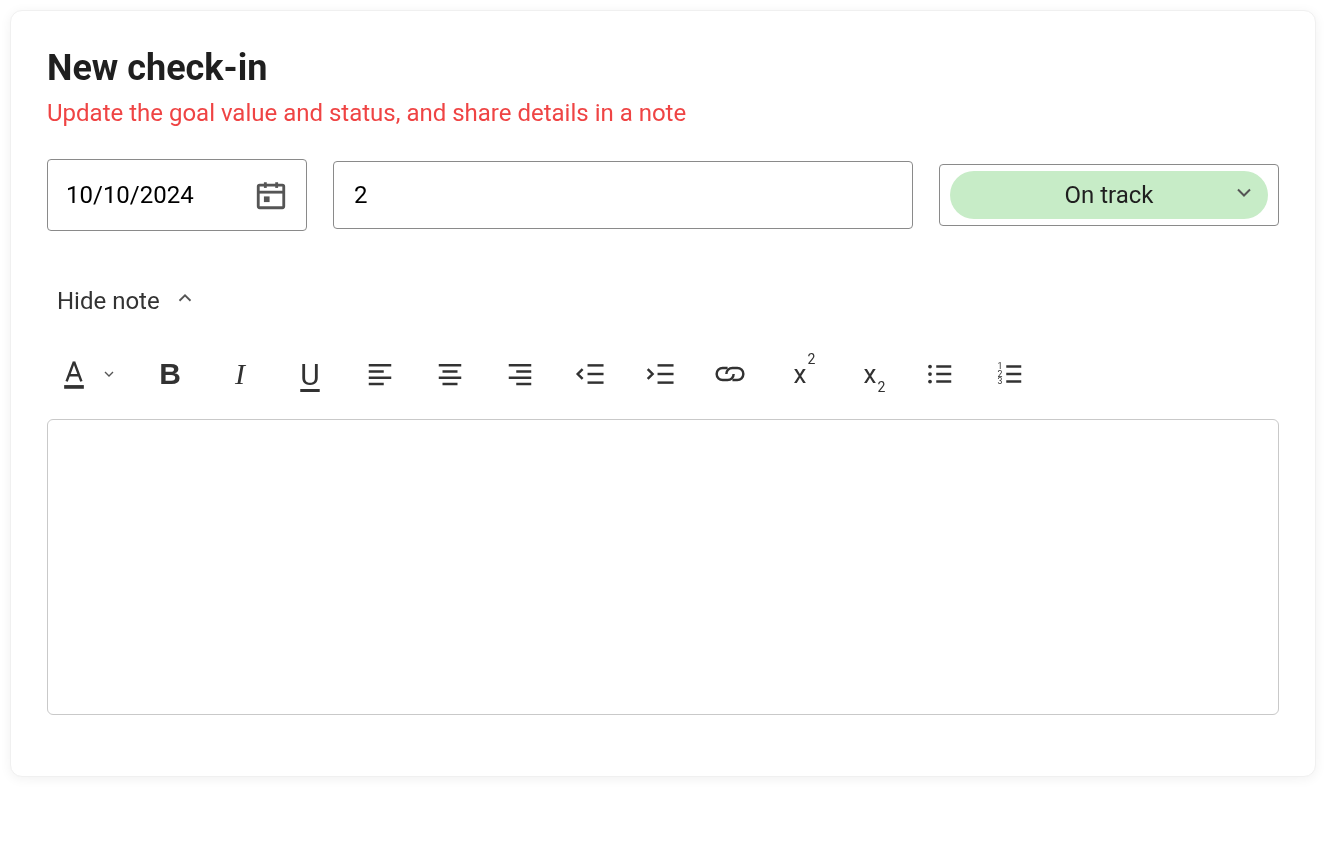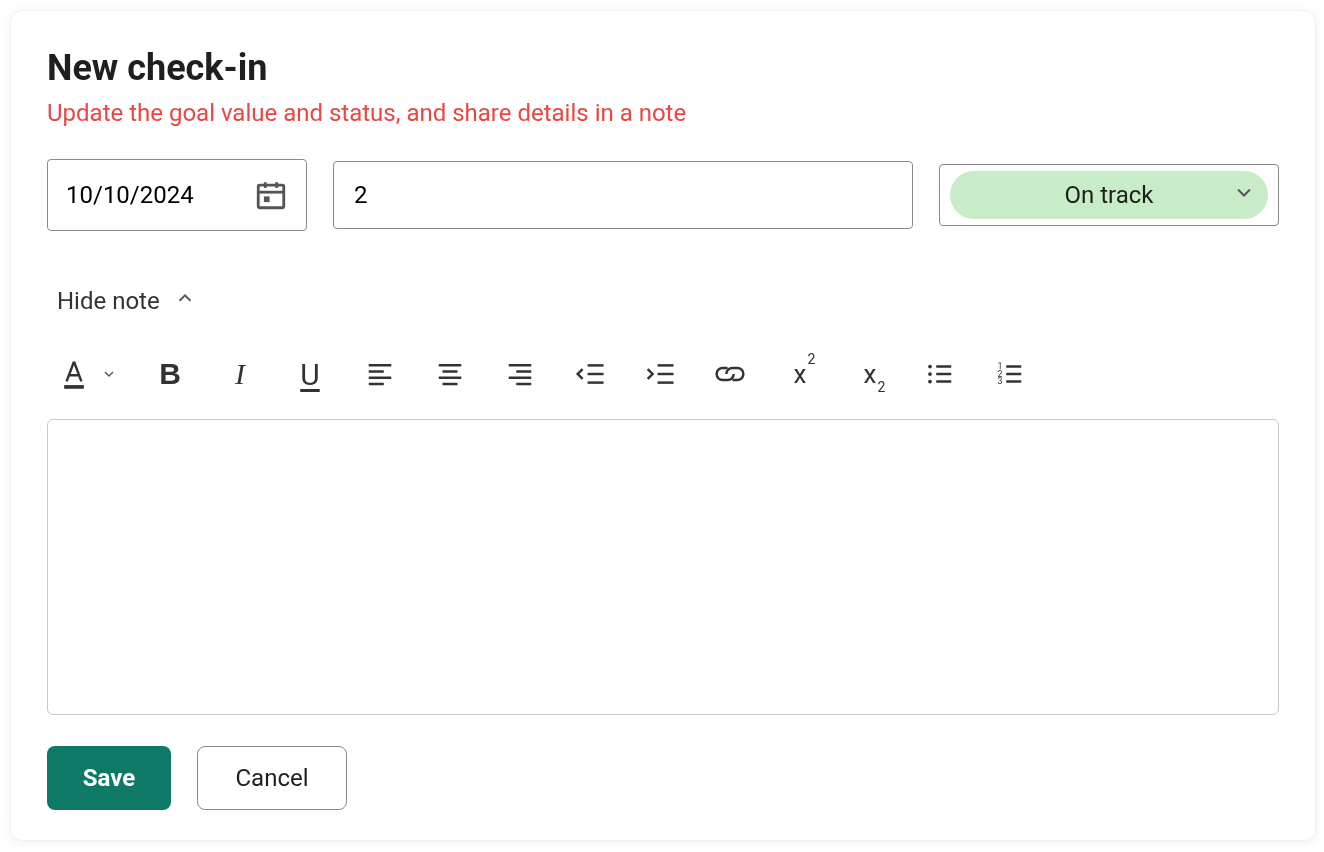--- a/index.html
+++ b/index.html
@@ -321,18 +321,14 @@
           <line x1="9" y1="12" x2="21" y2="12"></line>
         <text x="2" y="20" font-size="7" stroke="none" fill="#323232">3</text>
           <line x1="9" y1="18" x2="21" y2="18"></line>
       </svg>
     </span>
 
   </div>
 
   <textarea class="note-area" style=""></textarea>
 
-  <div class="buttons-row">
-    <button class="btn btn-primary">Save</button>
-    <button class="btn btn-secondary">Cancel</button>
-  </div>
 
 </div>
 
 </body></html>

